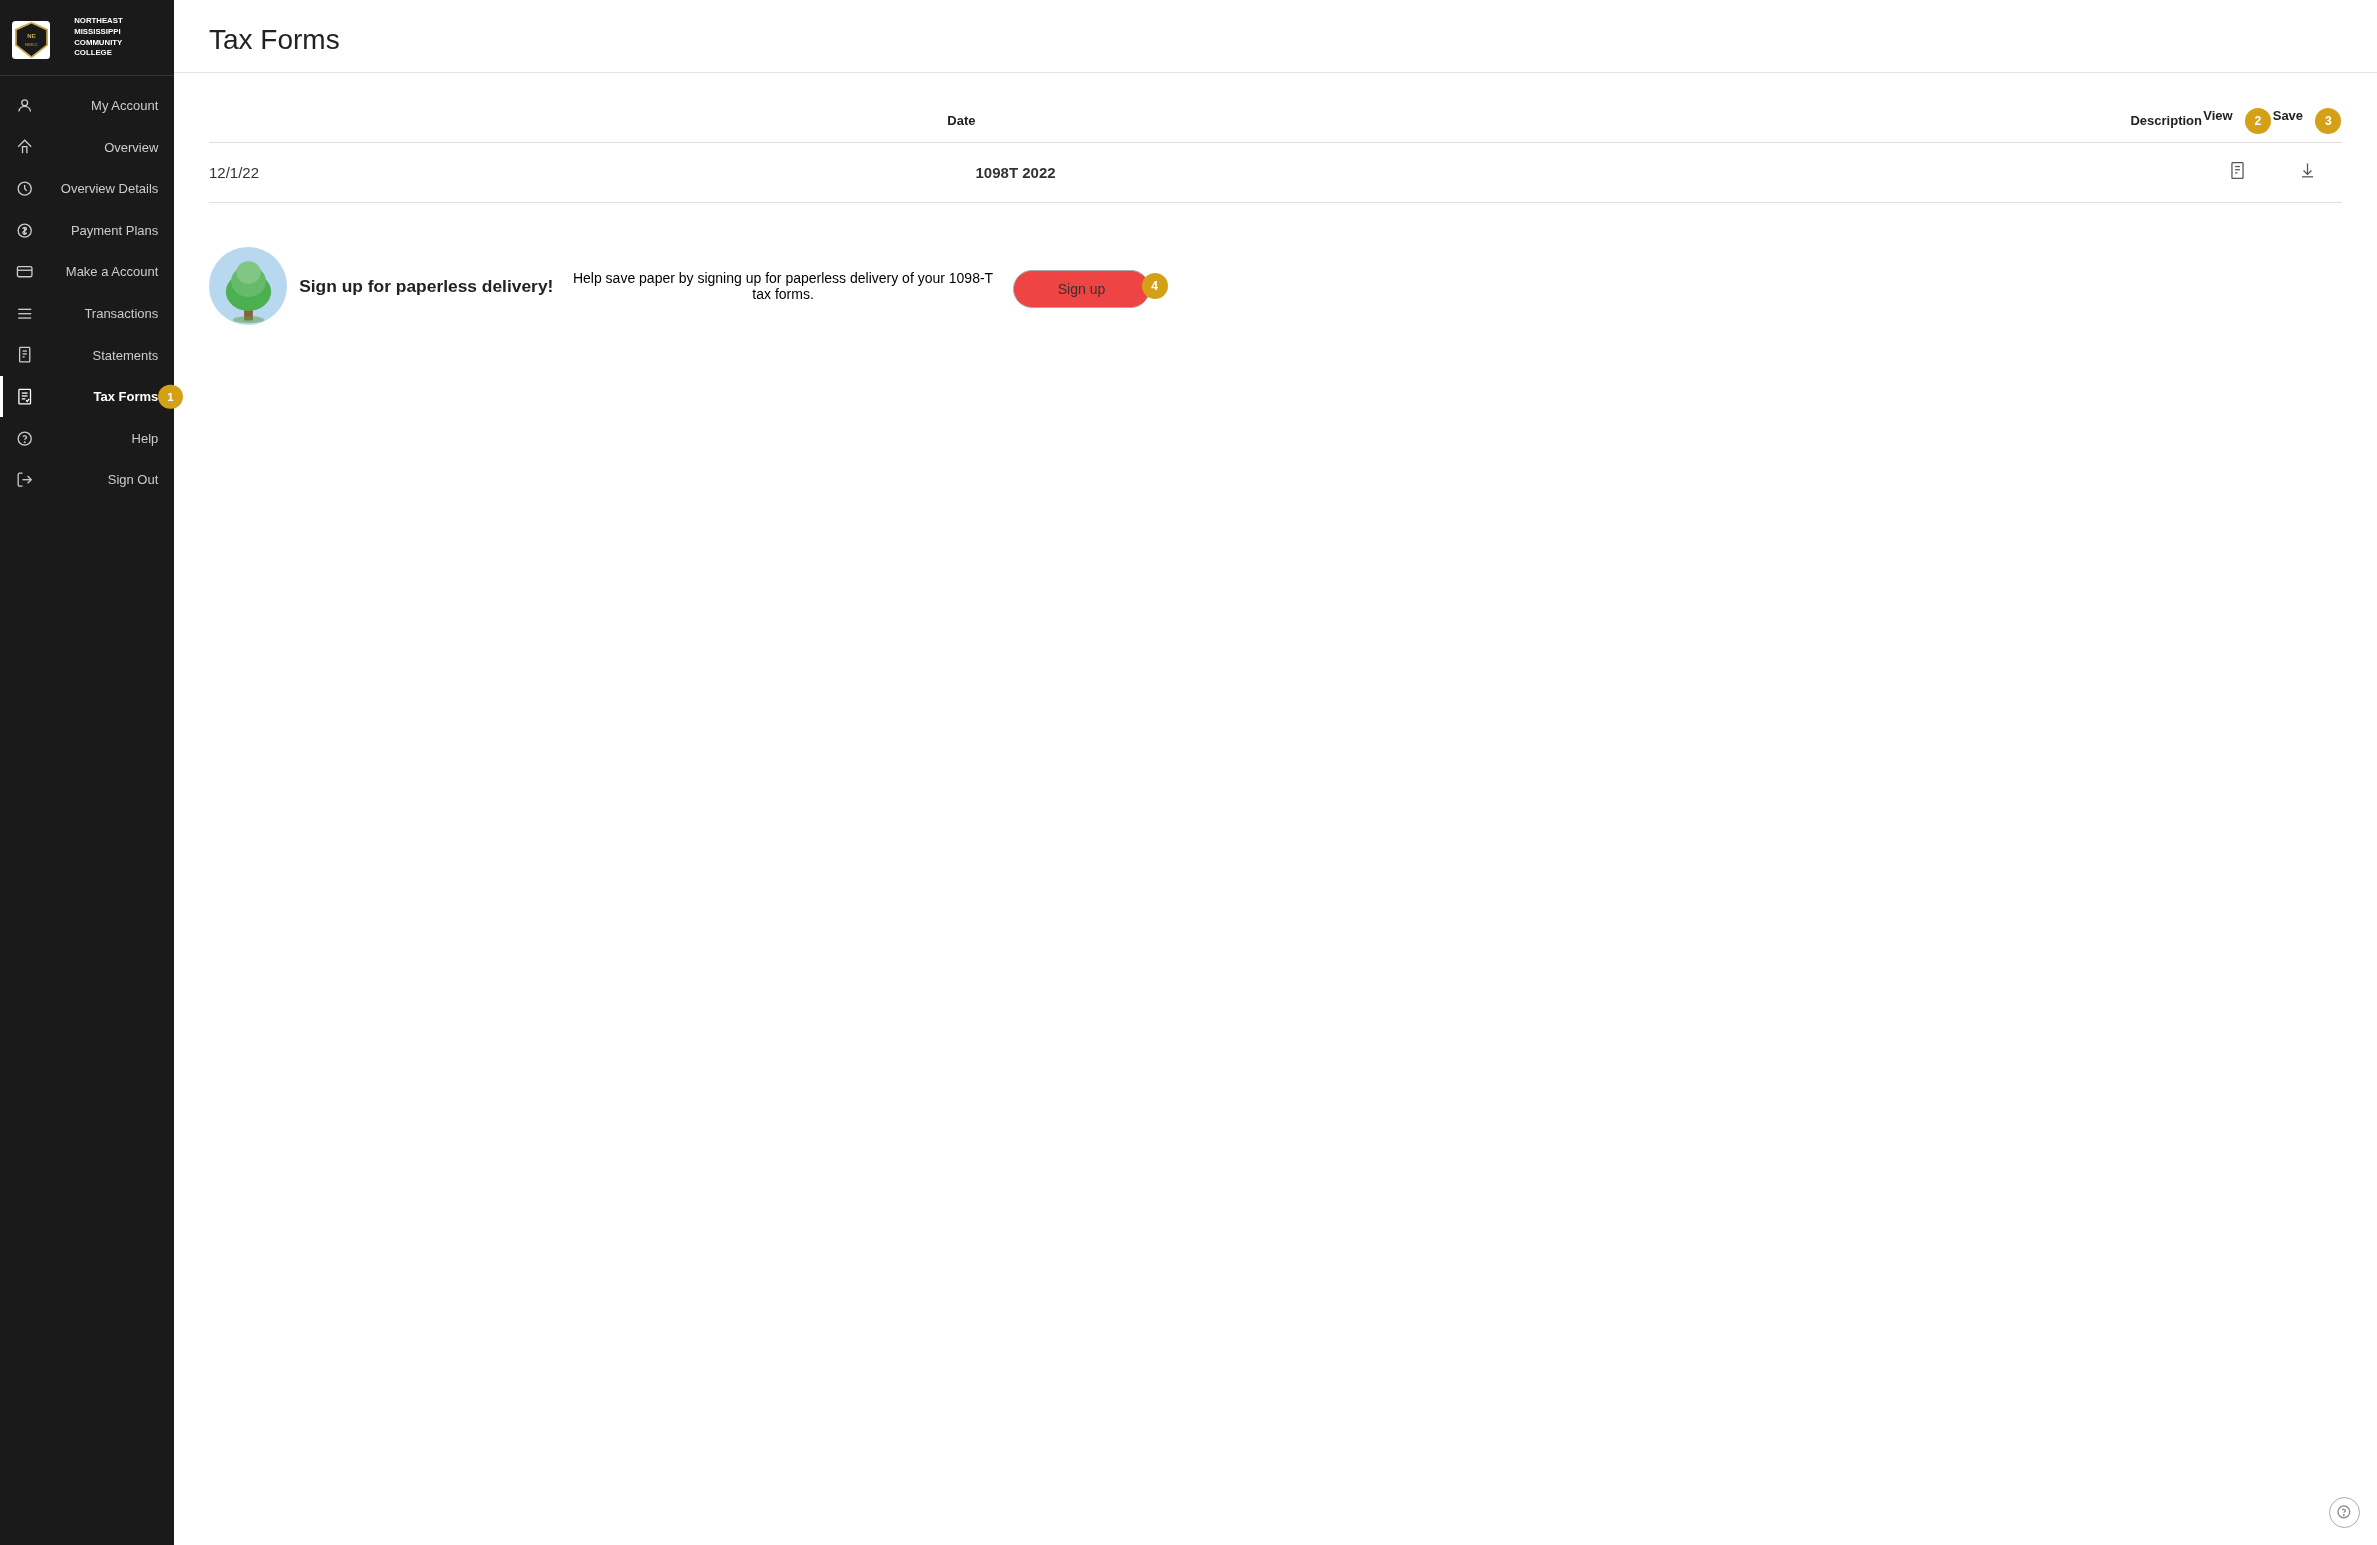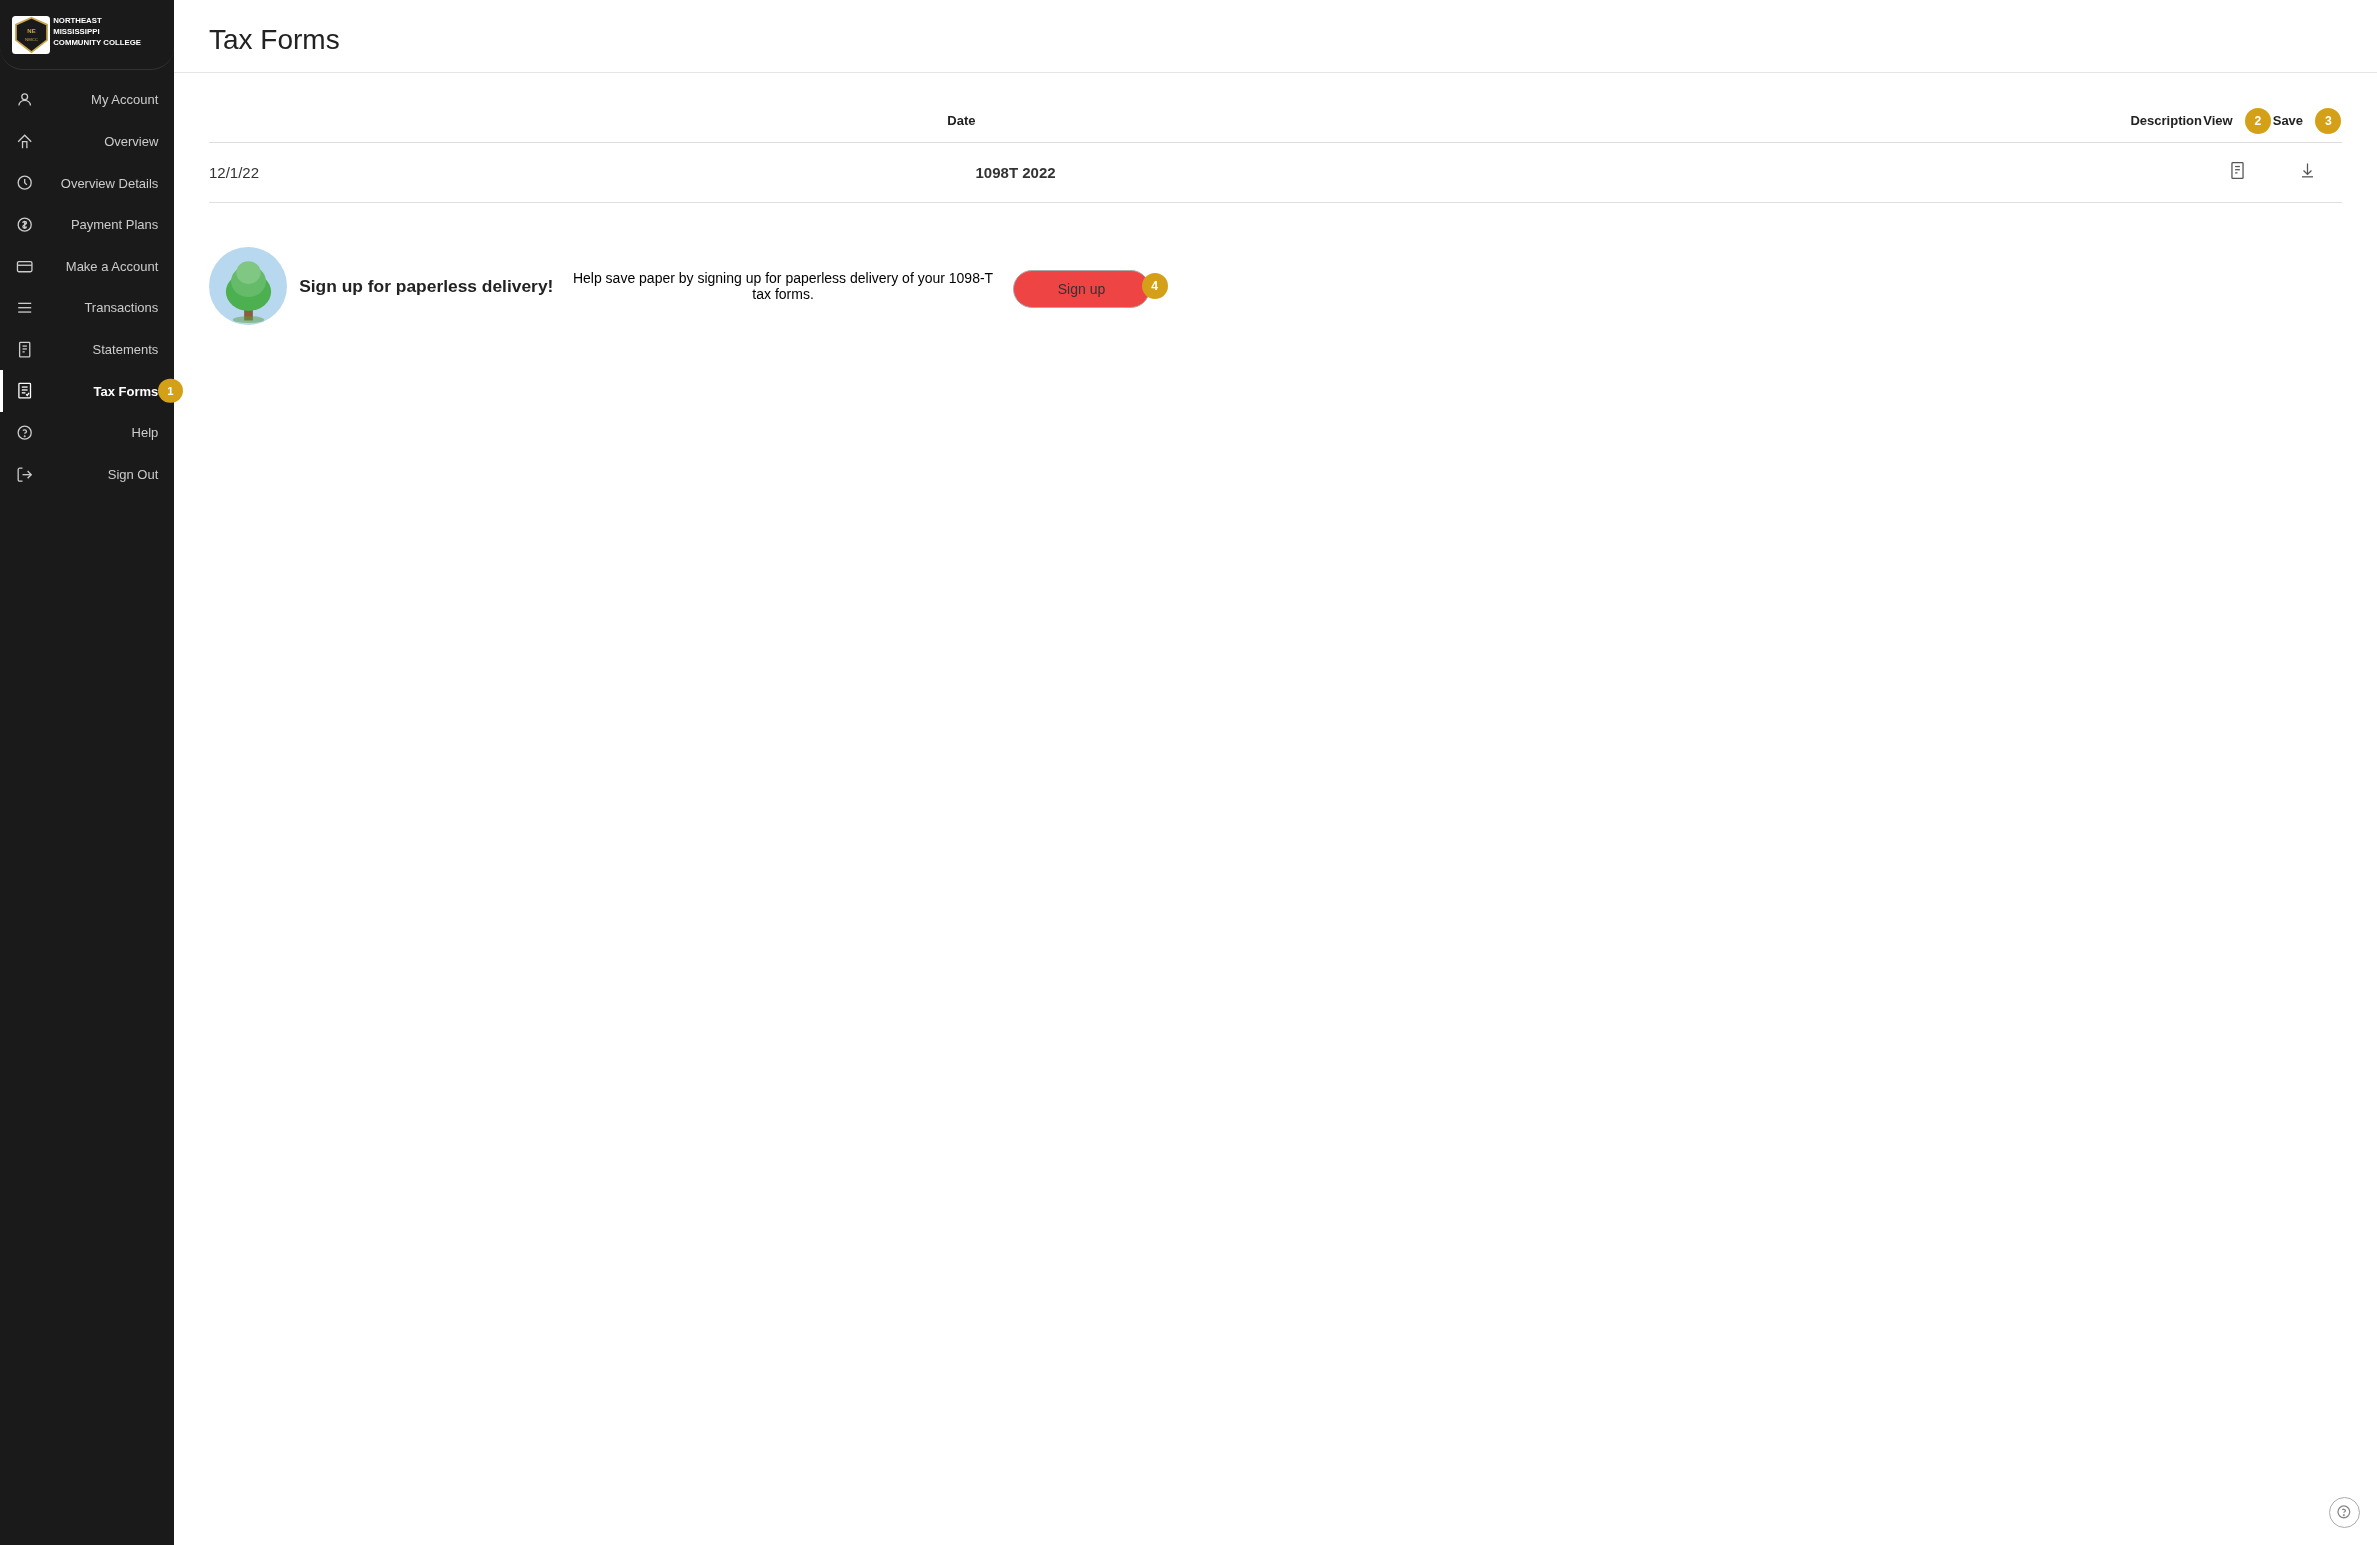--- a/index.html
+++ b/index.html
@@ -12,25 +12,24 @@
       background: #1a1a1a;
       color: #fff;
       display: flex;
       flex-direction: column;
       height: 100vh;
       position: fixed;
       left: 0; top: 0;
     }
     .sidebar-logo {
       display: flex;
-      align-items: flex-start;
+      align-items: flex-end;
       padding: 15.7px 12.2px;
       border-bottom: 0.9px solid #333;
-      gap: 3px;
-      border-radius: 23px;
+      gap: 24px;
     }
     .logo-box {
       width: 38px; height: 38px;
       background: #fff;
       display: flex; align-items: center; justify-content: center;
       border-radius: 3.5px;
       flex-shrink: 0;
     }
 
     .sidebar-nav {
@@ -148,21 +147,20 @@
       cursor: pointer;
       font-size: 19px;
       color: #555;
       padding: 3.5px;
     }
 
     
     .th-with-badge {
       position: relative;
       display: inline-flex;
-      align-items: center;
       gap: 7px;
     }
     .header-badge {
       width: 26px; height: 26px;
       background: #d4a017;
       border-radius: 50%;
       display: inline-flex; align-items: center; justify-content: center;
       color: #fff;
       font-size: 12.2px;
       font-weight: 700;

